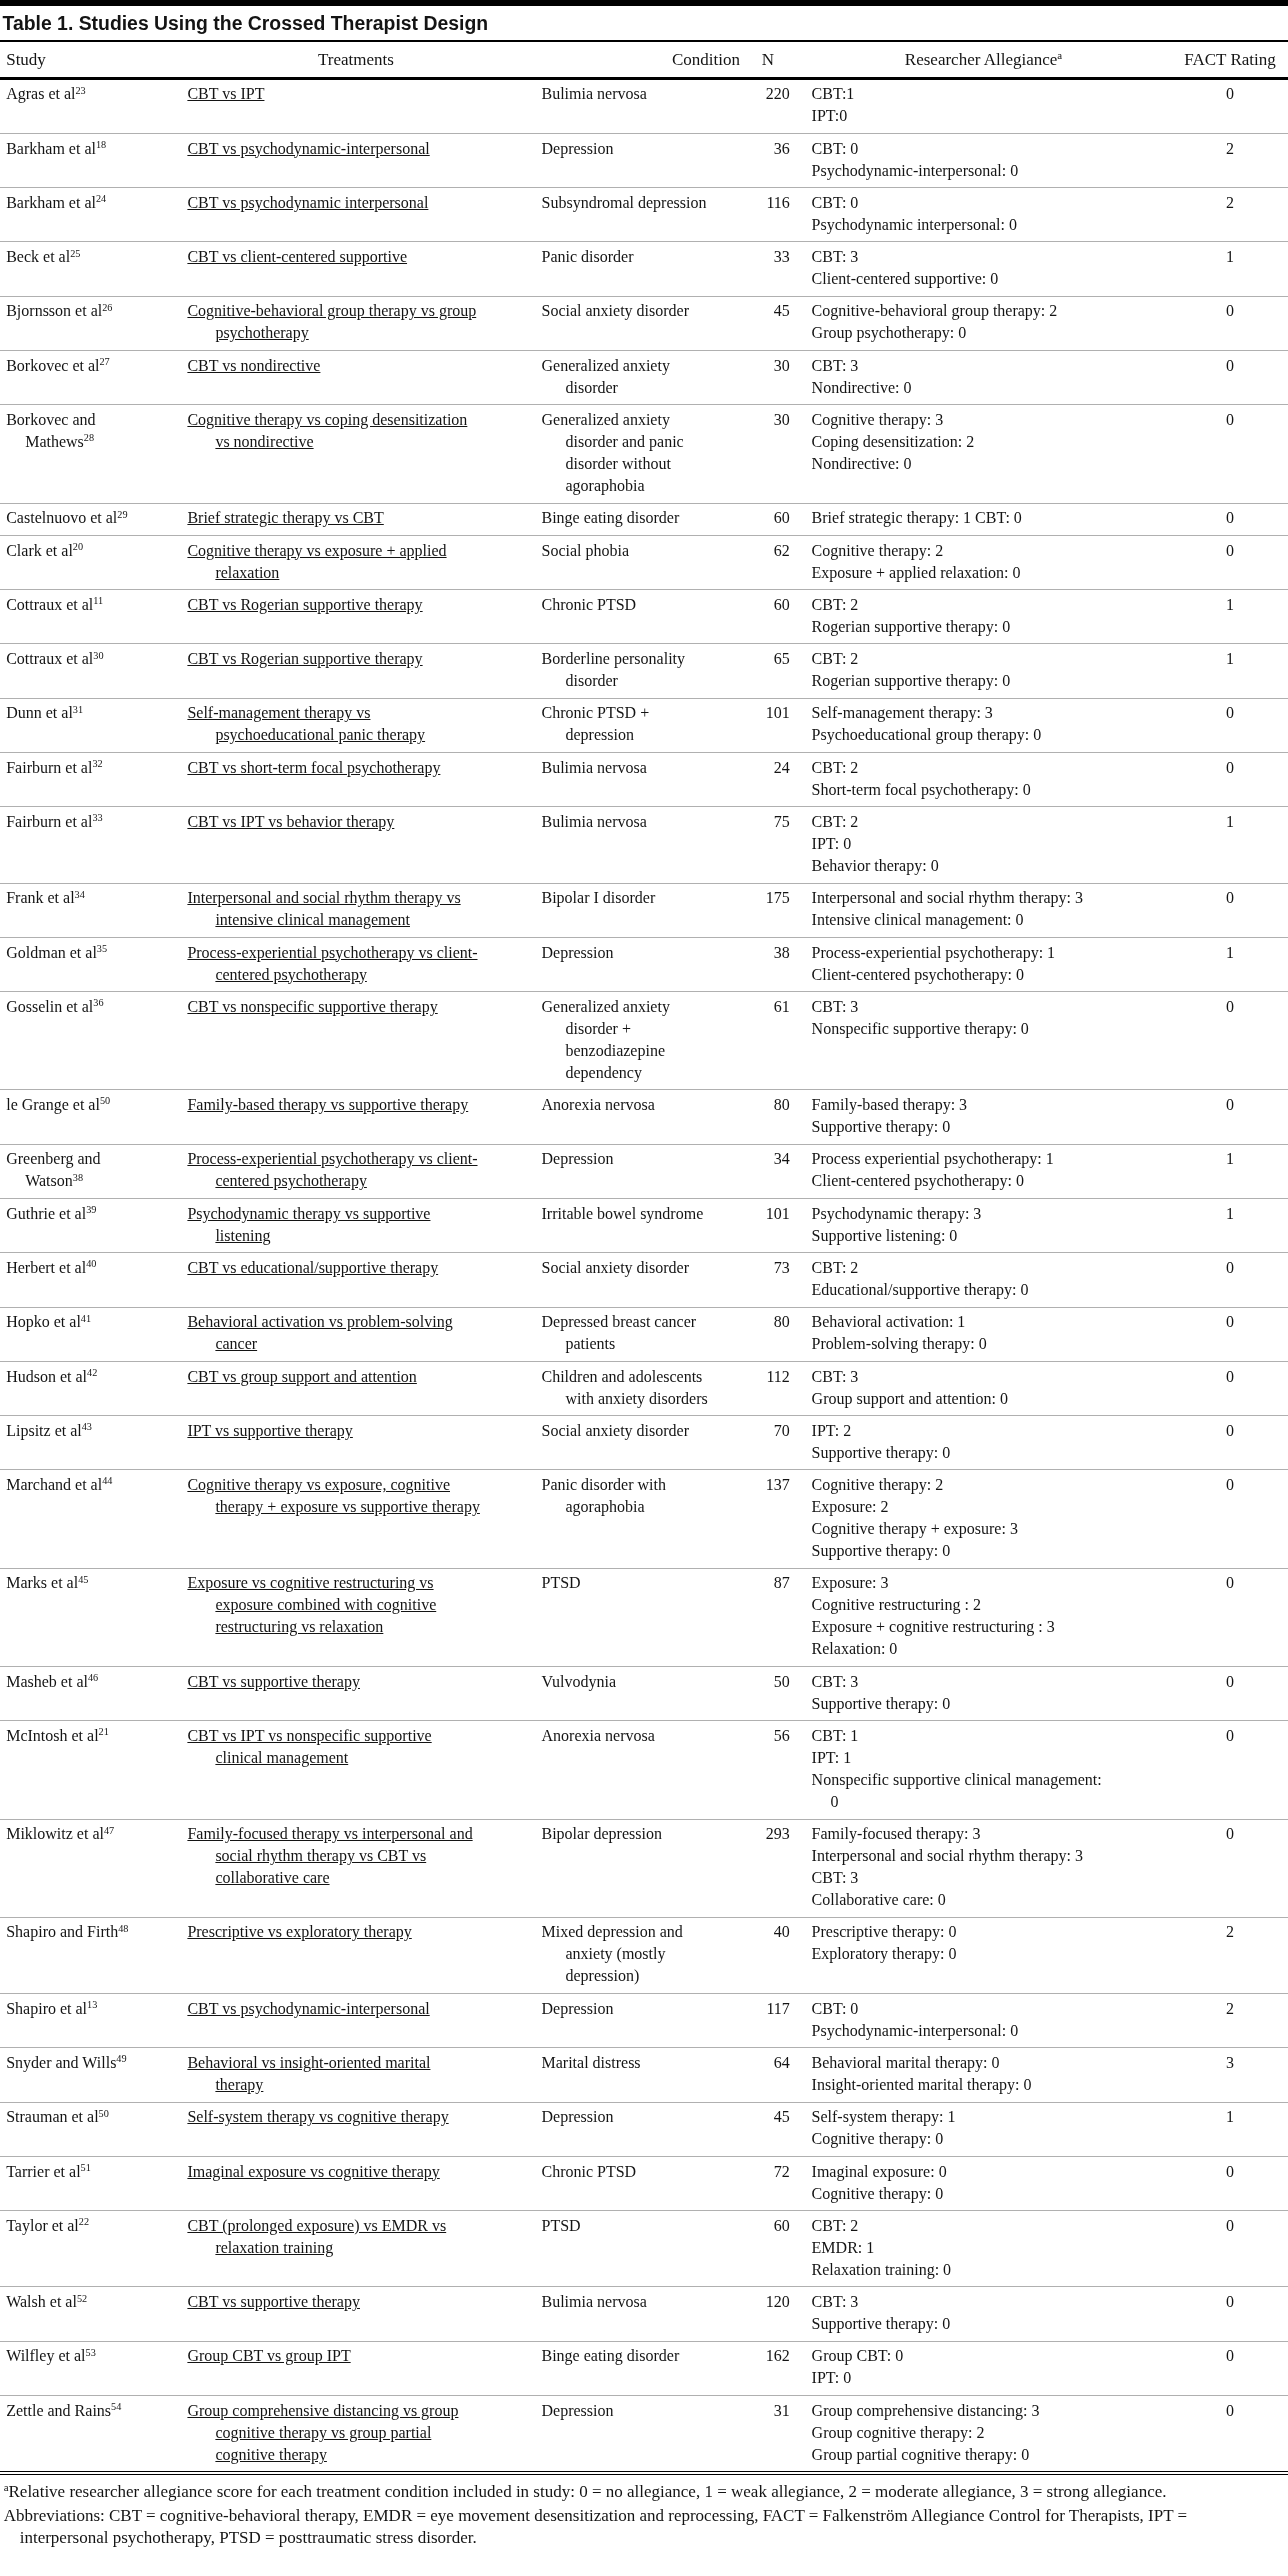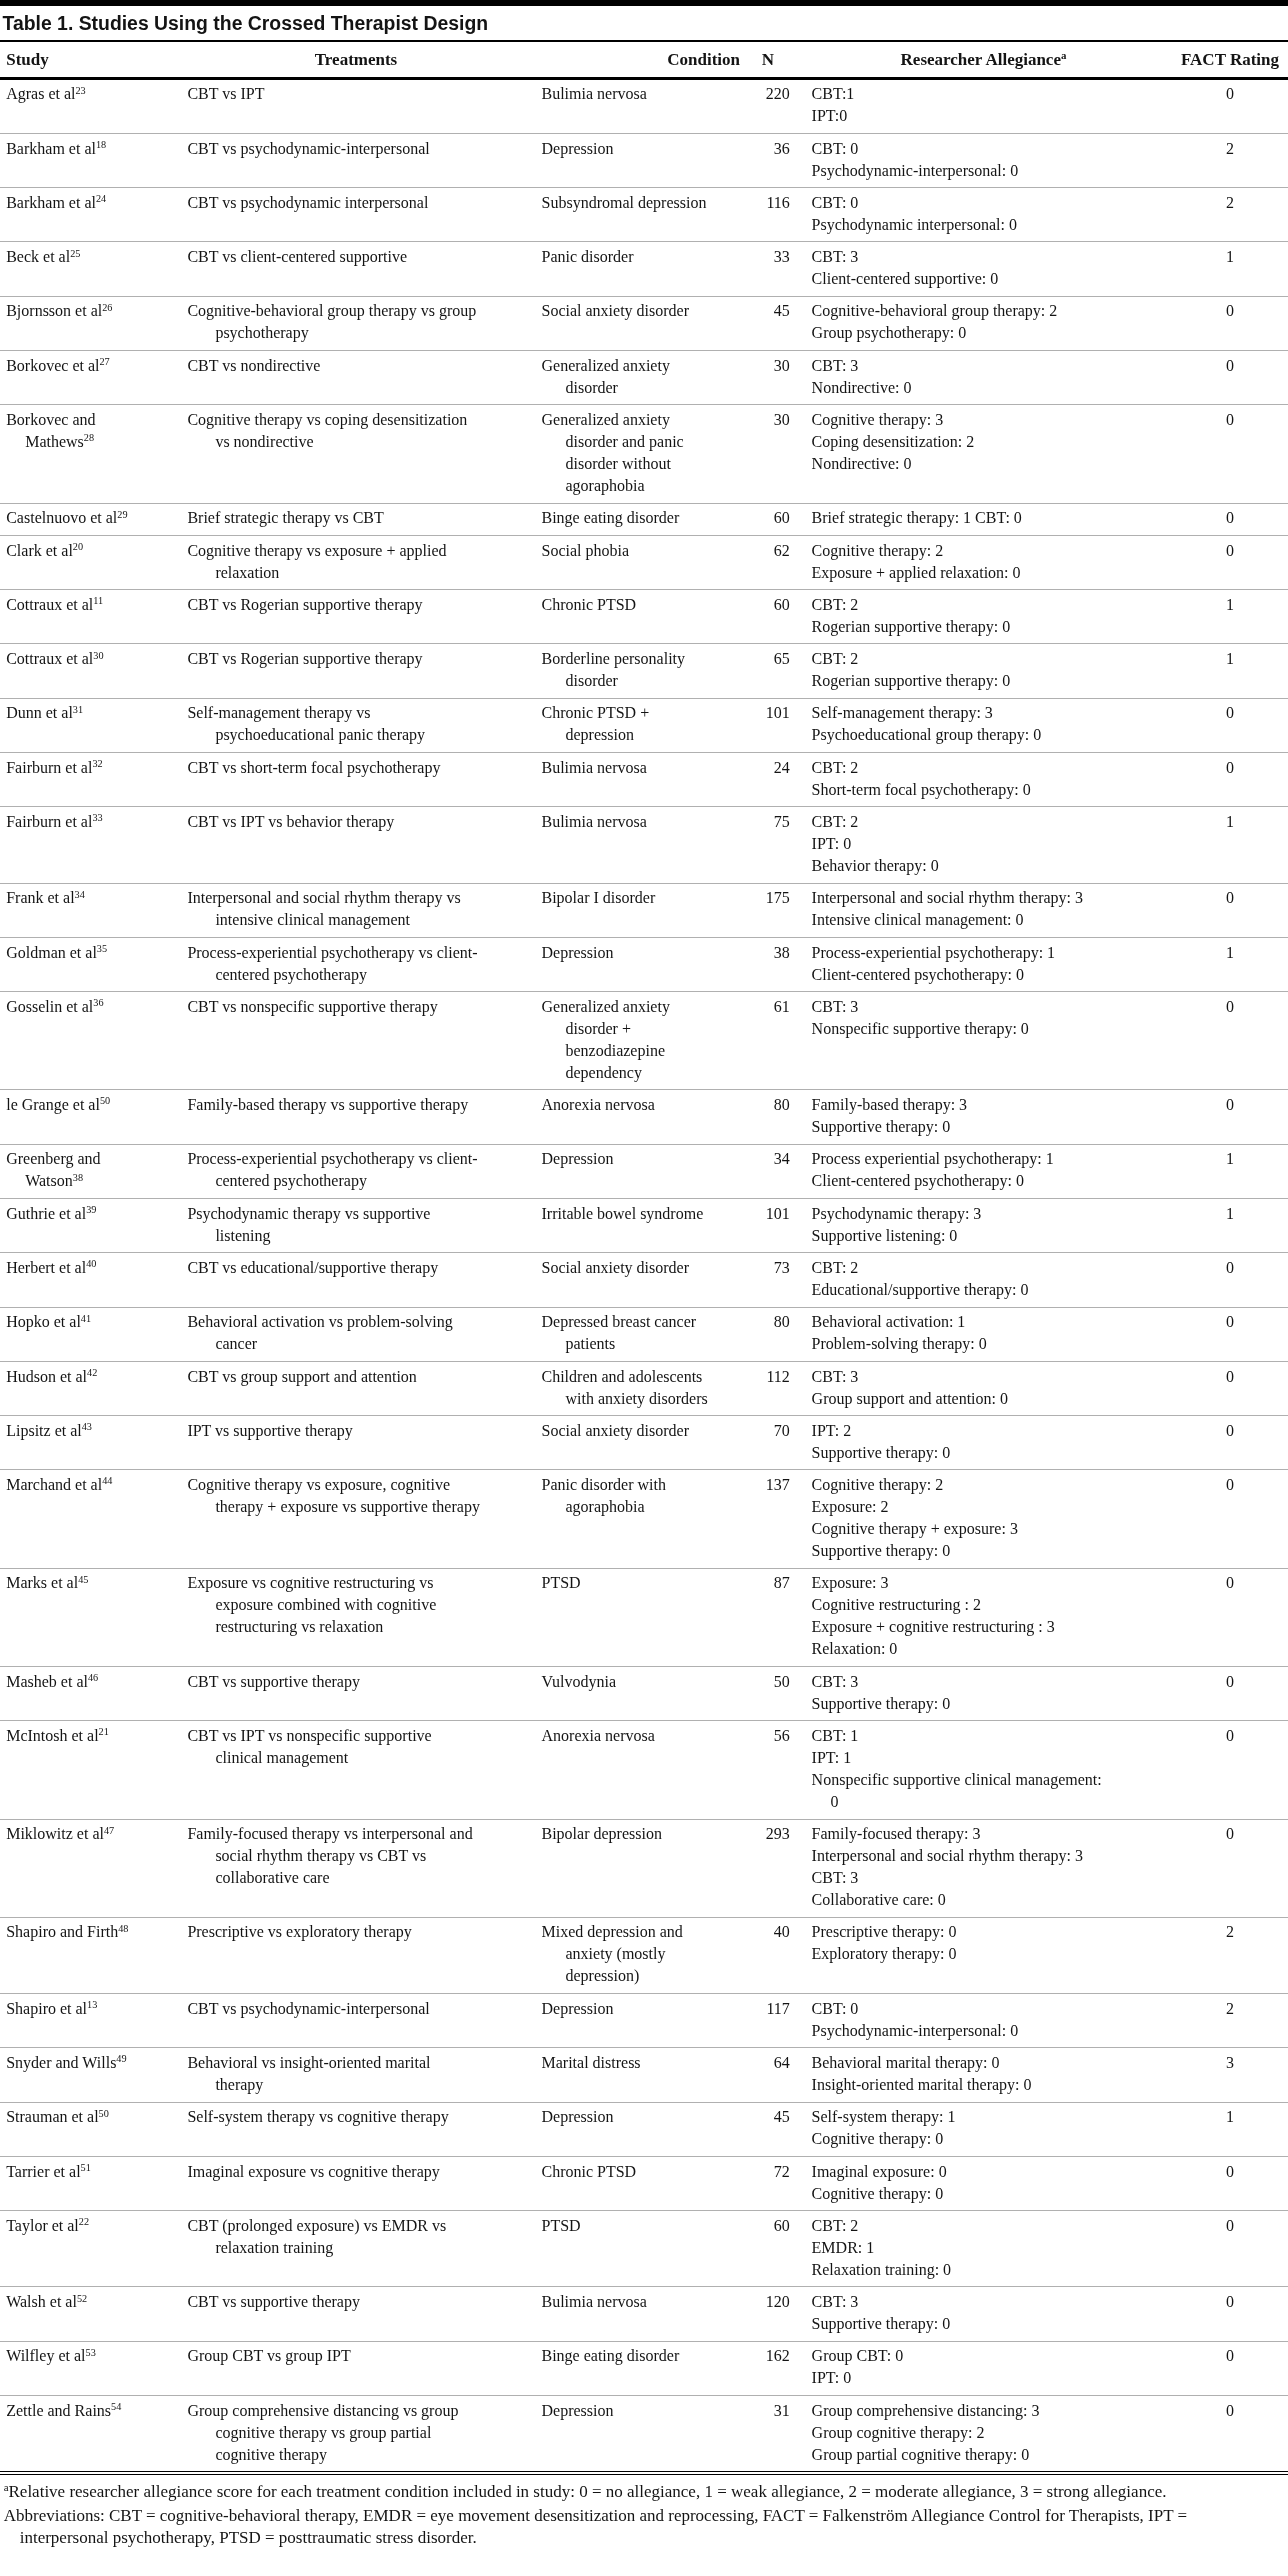--- a/index.html
+++ b/index.html
@@ -27,21 +27,21 @@
     table-layout: fixed;
   }
   col.col-study  { width: 178px; }
   col.col-treat  { width: 356px; }
   col.col-cond   { width: 206px; }
   col.col-n      { width: 56px;  }
   col.col-alleg  { width: 375px; }
   col.col-fact   { width: 118px; }
 
   thead th {
-    font-weight: bold;
+    font-weight: normal;
     font-size: 17px;
     line-height: 20.6px;
     padding: 7.5px 0 6.2px 0;
     vertical-align: bottom;
     margin-top: 22px;
   }
   thead tr { border-bottom: 3.1px solid #000; }
   th.h-study { text-align: left; padding-left: 6.2px; }
   th.h-treat { text-align: center; }
   th.h-cond  { text-align: right; }
@@ -60,21 +60,21 @@
     padding-bottom: 5.6px;
   }
   td.c-study { padding-left: 6.2px;  padding-right: 37px; }
   td.c-treat { padding-left: 9.4px;  padding-right: 53px; }
   td.c-cond  { padding-left: 7.5px;  padding-right: 25px; }
   td.c-n     { text-align: right;   padding-right: 6.2px; }
   td.c-alleg { padding-left: 15.6px;  padding-right: 59px; }
   td.c-fact  { text-align: center; }
 
   .hang-study { padding-left: 19px; text-indent: -19px; }
-  .hang-treat { padding-left: 28px; text-indent: -28px; }
+  .hang-treat { padding-left: 28px; text-indent: -28px; text-decoration: underline; }
   .hang-cond  { padding-left: 24px; text-indent: -24px; }
   .hang-alleg { padding-left: 19px; text-indent: -19px; }
 
   sup {
     font-size: 64%;
     line-height: 0;
     vertical-align: baseline;
     position: relative;
     top: -0.55em;
   }

